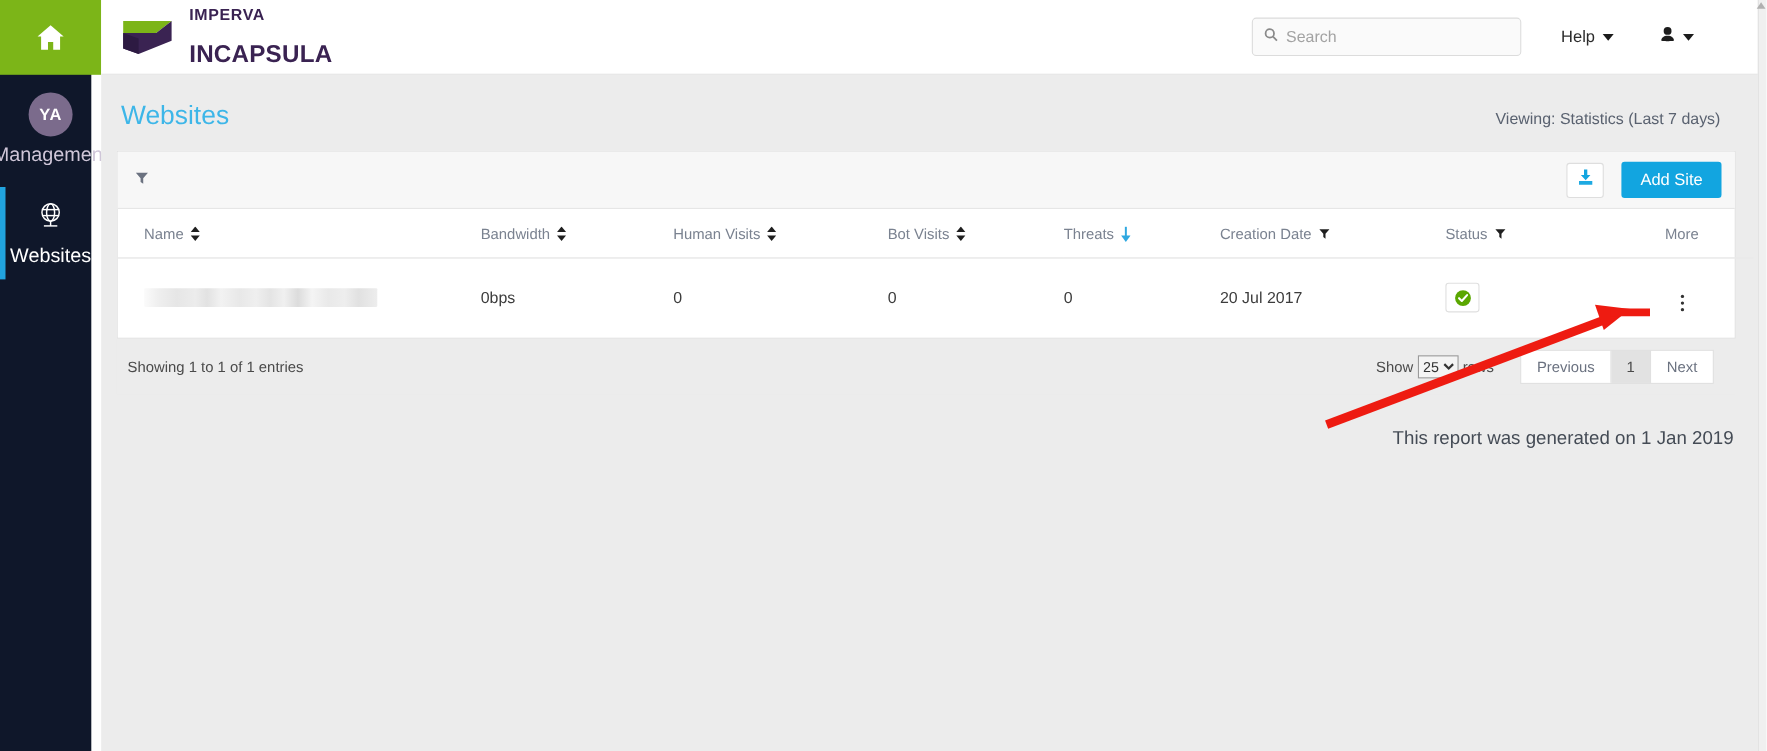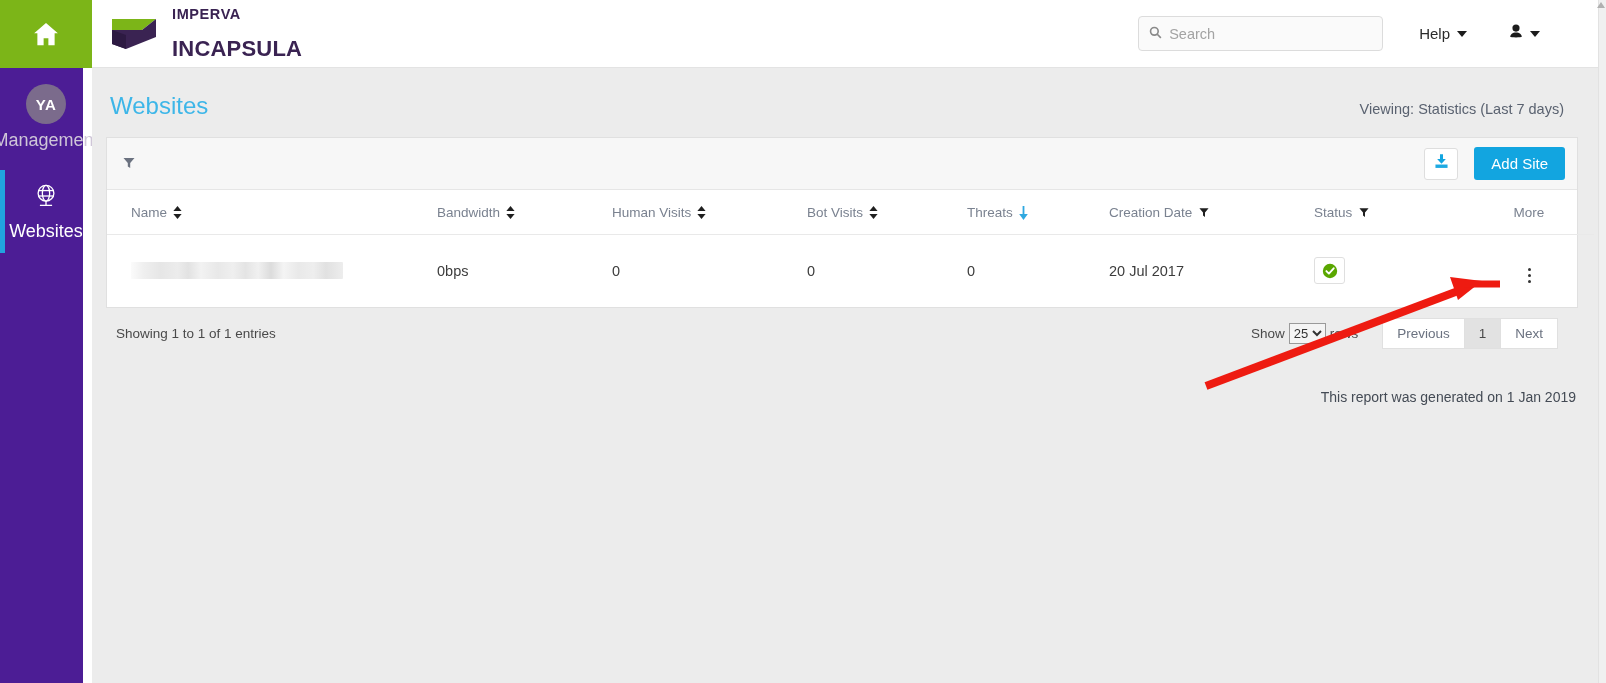--- a/index.html
+++ b/index.html
@@ -8,21 +8,21 @@
     font-family: "Liberation Sans", sans-serif;
     background: #ffffff;
     overflow: hidden;
   }
   .app { position: relative; width: 1606px; height: 683px; }
 
   
   .sidebar {
     position: absolute; left: 0; top: 0;
     width: 83px; height: 683px;
-    background: #4c1d95;
+    background: #0f172a;
   }
   .home-tile {
     width: 92px; height: 68px;
     background: #7cb518;
     display: flex; align-items: center; justify-content: center;
   }
   .home-tile svg { width: 30px; height: 30px; display: block; }
 
   .side-item {
     position: relative;
@@ -226,21 +226,21 @@
   .pager { display: flex; margin-left: 24px; border: 1px solid #e0e0e0; }
   .pager div {
     padding: 7px 14px; font-size: 13.5px; color: #6b7280;
     background: #fff; border-right: 1px solid #e0e0e0; cursor: pointer;
   }
   .pager div:last-child { border-right: none; }
   .pager div.cur { background: #e2e2e2; color: #4a4a4a; }
 
   .report-note {
     margin: 30px 22px 0 0;
-    text-align: right; font-size: 14px; color: #444b55;
+    text-align: right; font-size: 17px; color: #444b55;
   }
 
   
   .annot {
     position: absolute; left: 0; top: 0;
     width: 1606px; height: 683px;
     pointer-events: none;
   }
 
   

